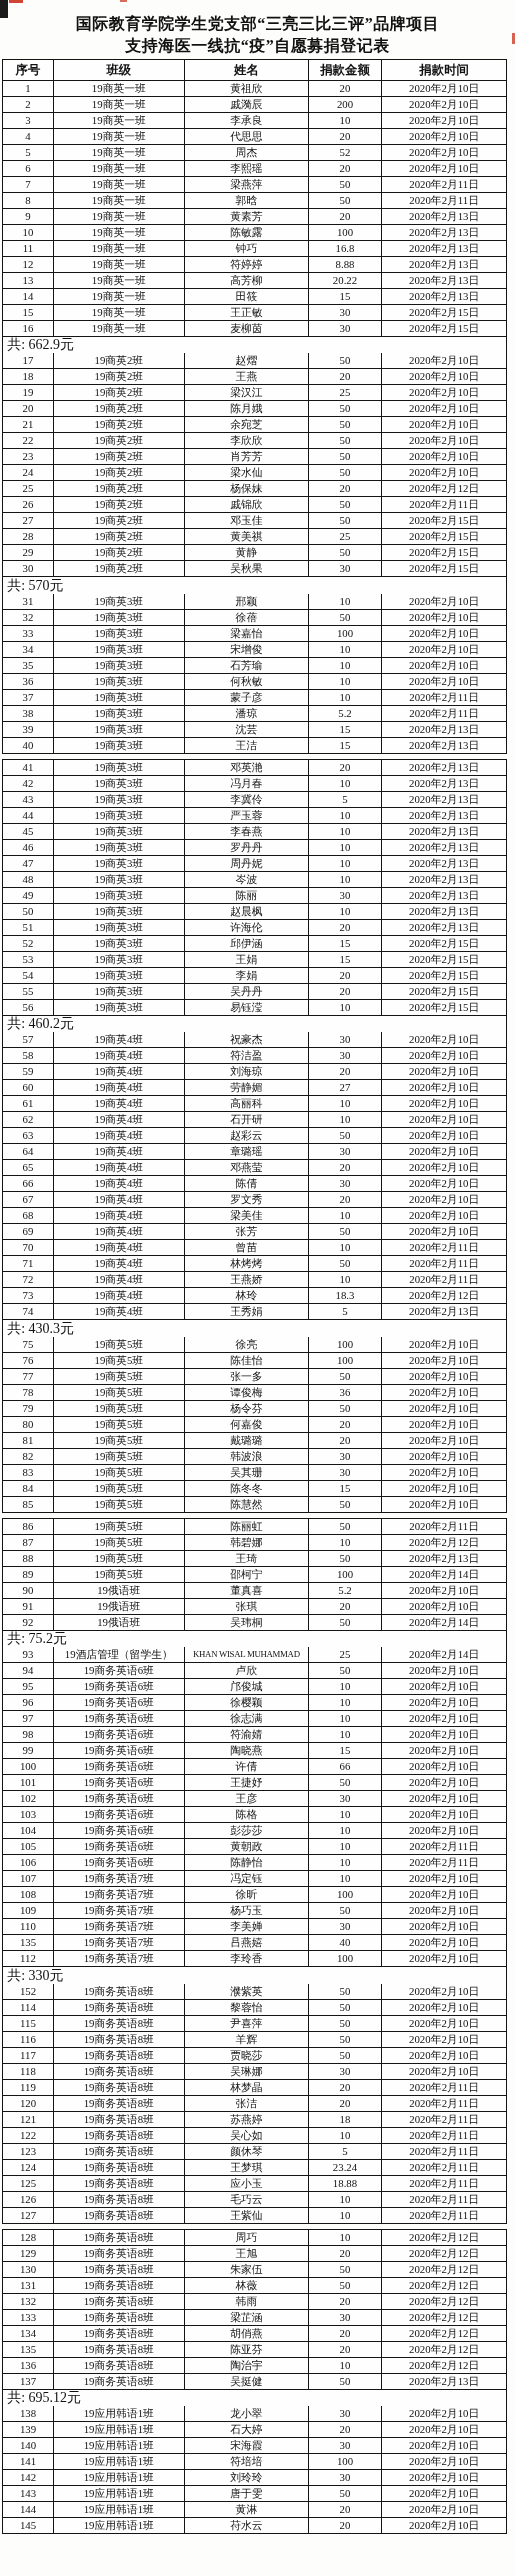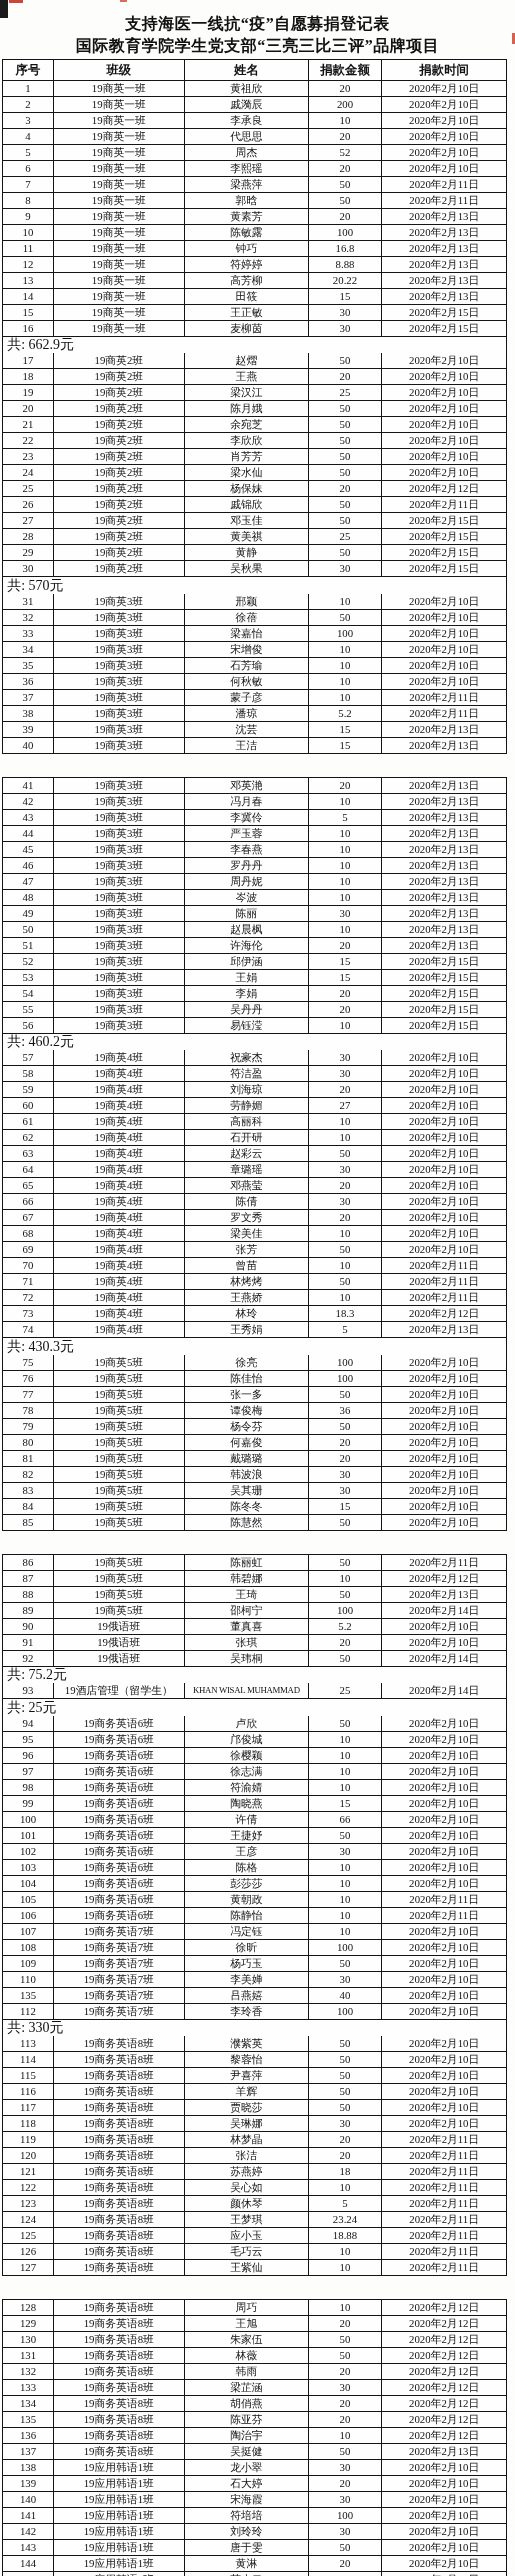--- a/index.html
+++ b/index.html
@@ -11,21 +11,21 @@
   .corner-mark{position:absolute;top:0;left:0;width:8.2px;height:17.5px;background:#1b1b1b;}
   .red-speck{position:absolute;background:#cf4634;}
   .speck1{top:0;left:9.3px;width:13.4px;height:2.6px;}
   .speck2{top:0;left:120px;width:7.2px;height:2.1px;opacity:.8;}
   .speck3{top:33px;left:512px;width:3.1px;height:11.3px;opacity:.85;}
 
   .title-block{padding-top:13.4px;height:46px;text-align:center;}
   .title-line{font-size:16px;font-weight:bold;letter-spacing:0.5px;line-height:21.6px;}
 
   .table-wrap{margin:0 7.7px 0 2.1px;}
-  .seg{border:1.5px solid #141414;margin-bottom:23px;background:#fefefe;}
+  .seg{border:1.5px solid #141414;margin-bottom:5px;background:#fefefe;}
   .trow{display:flex;align-items:stretch;}
   .trow + .trow{border-top:1px solid #141414;}
   .cell{
     box-sizing:border-box;display:flex;align-items:center;justify-content:center;
     height:15px;font-size:10.8px;line-height:11.3px;white-space:nowrap;overflow:hidden;
   }
   .thead .cell{height:19.6px;font-size:12.4px;font-weight:bold;}
   .cell + .cell{border-left:1px solid #141414;}
   .c0{width:9.9%;}
   .c1{width:26.0%;}
@@ -40,22 +40,22 @@
 </style>
 </head>
 <body>
 
 <div class="corner-mark"></div>
 <div class="red-speck speck1"></div>
 <div class="red-speck speck2"></div>
 <div class="red-speck speck3"></div>
 
 <div class="title-block">
+  <div class="title-line">国际教育学院学生党支部“三亮三比三评”品牌项目</div>
   <div class="title-line">支持海医一线抗“疫”自愿募捐登记表</div>
-  <div class="title-line">国际教育学院学生党支部“三亮三比三评”品牌项目</div>
 </div>
 
 <div class="table-wrap">
     <div class="seg">
       <div class="trow thead">
         <div class="cell c0">序号</div>
         <div class="cell c1">班级</div>
         <div class="cell c2">姓名</div>
         <div class="cell c3">捐款金额</div>
         <div class="cell c4">捐款时间</div>
@@ -713,21 +713,20 @@
         <div class="cell c4">2020年2月14日</div>
       </div>
       <div class="subtotal-row">共: 75.2元</div>
       <div class="trow">
         <div class="cell c0">93</div>
         <div class="cell c1">19酒店管理（留学生）</div>
         <div class="cell c2 latin-name">KHAN WISAL MUHAMMAD</div>
         <div class="cell c3">25</div>
         <div class="cell c4">2020年2月14日</div>
       </div>
-      <div class="subtotal-row">共: 25元</div>
       <div class="trow">
         <div class="cell c0">94</div>
         <div class="cell c1">19商务英语6班</div>
         <div class="cell c2">卢欣</div>
         <div class="cell c3">50</div>
         <div class="cell c4">2020年2月10日</div>
       </div>
       <div class="trow">
         <div class="cell c0">95</div>
         <div class="cell c1">19商务英语6班</div>
@@ -849,21 +848,21 @@
       </div>
       <div class="trow">
         <div class="cell c0">112</div>
         <div class="cell c1">19商务英语7班</div>
         <div class="cell c2">李玲香</div>
         <div class="cell c3">100</div>
         <div class="cell c4">2020年2月10日</div>
       </div>
       <div class="subtotal-row">共: 330元</div>
       <div class="trow">
-        <div class="cell c0">113</div>
+        <div class="cell c0">152</div>
         <div class="cell c1">19商务英语8班</div>
         <div class="cell c2">濮紫英</div>
         <div class="cell c3">50</div>
         <div class="cell c4">2020年2月10日</div>
       </div>
       <div class="trow">
         <div class="cell c0">114</div>
         <div class="cell c1">19商务英语8班</div>
         <div class="cell c2">黎蓉怡</div>
         <div class="cell c3">50</div>
@@ -1025,20 +1024,21 @@
         <div class="cell c3">10</div>
         <div class="cell c4">2020年2月12日</div>
       </div>
       <div class="trow">
         <div class="cell c0">137</div>
         <div class="cell c1">19商务英语8班</div>
         <div class="cell c2">吴挺健</div>
         <div class="cell c3">50</div>
         <div class="cell c4">2020年2月13日</div>
       </div>
+      <div class="subtotal-row">共: 695.12元</div>
       <div class="trow">
         <div class="cell c0">138</div>
         <div class="cell c1">19应用韩语1班</div>
         <div class="cell c2">龙小翠</div>
         <div class="cell c3">30</div>
         <div class="cell c4">2020年2月10日</div>
       </div>
       <div class="trow">
         <div class="cell c0">139</div>
         <div class="cell c1">19应用韩语1班</div>

